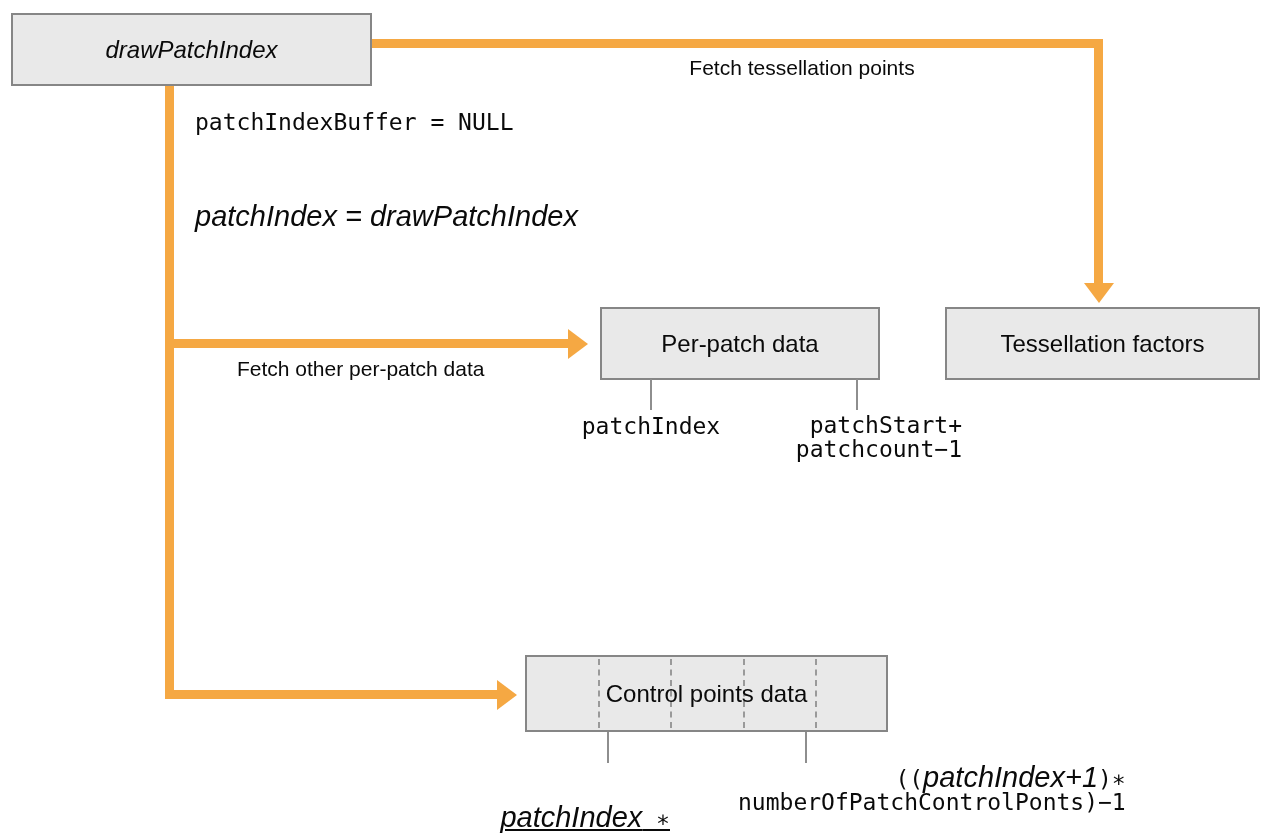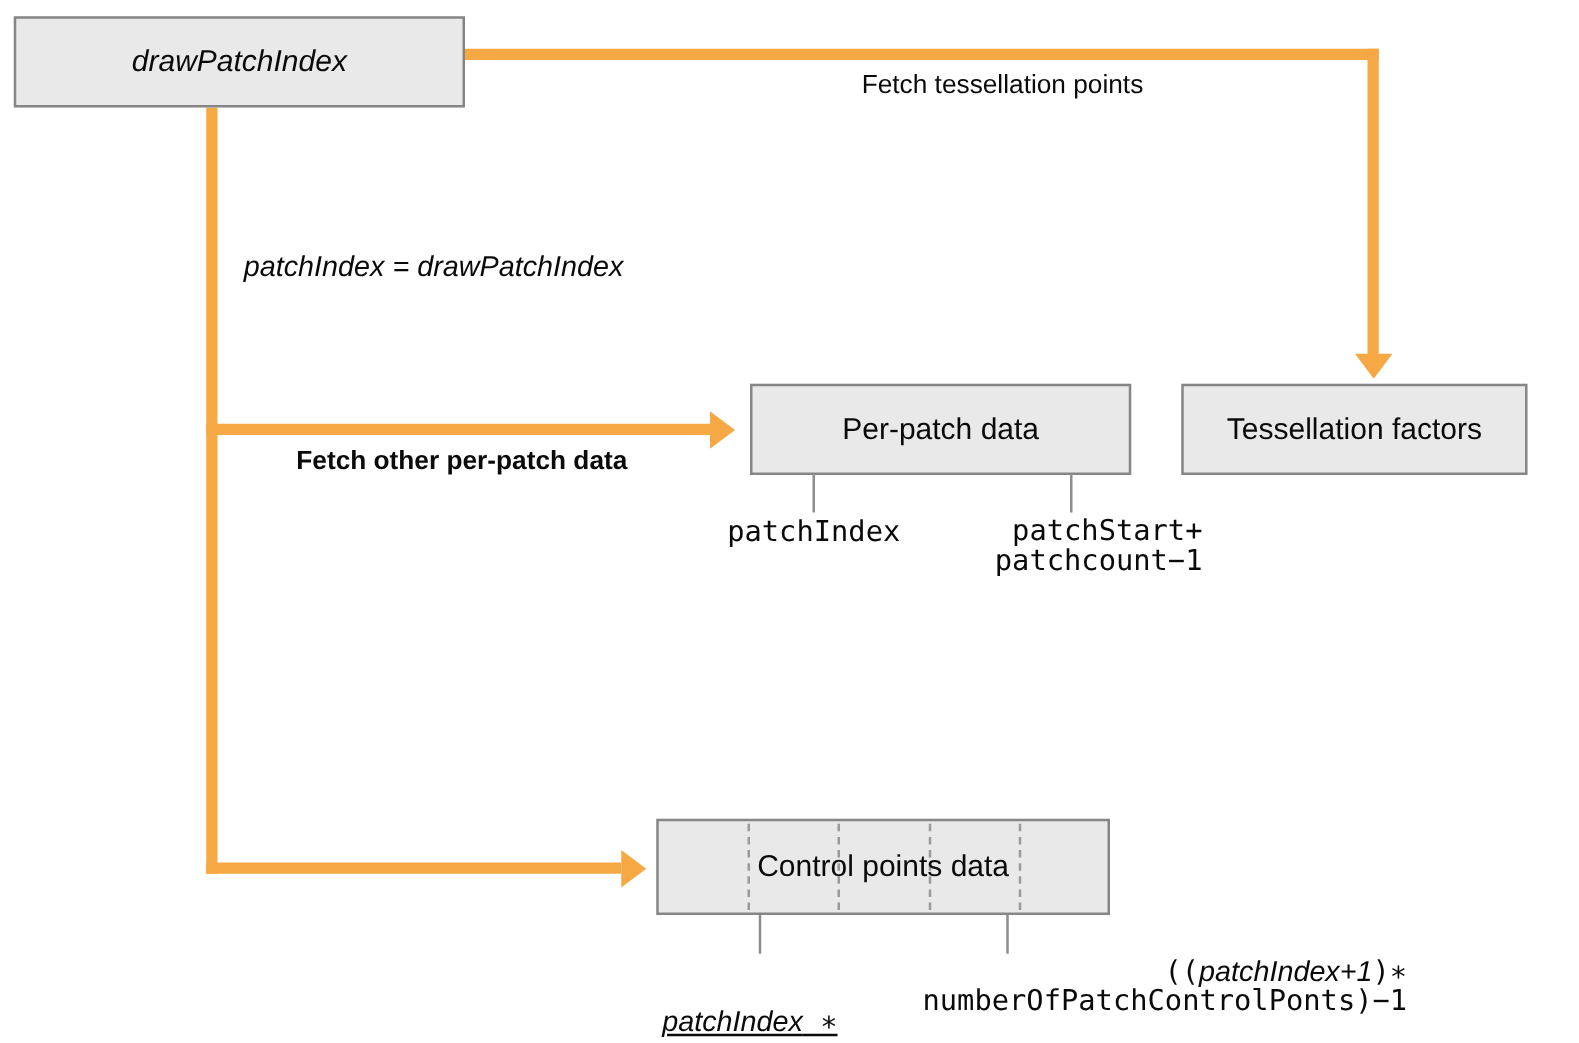--- a/index.html
+++ b/index.html
@@ -30,21 +30,21 @@
     border-top:20px solid #f5a843;
   }
   .ah-right{
     position:absolute;width:0;height:0;
     border-top:15px solid transparent;
     border-bottom:15px solid transparent;
     border-left:20px solid #f5a843;
   }
   .lbl{position:absolute;font-size:21px;white-space:nowrap;}
   .mono{font-family:"DejaVu Sans Mono",monospace;font-size:23px;}
-  .ital{font-family:"Liberation Sans",sans-serif;font-style:italic;font-size:23px;}
+  .ital{font-family:"Liberation Sans",sans-serif;font-style:italic;font-size:29px;}
   .tick{position:absolute;width:2px;background:#8e8e8e;}
   .dash{position:absolute;top:2px;bottom:2px;width:0;border-left:2px dashed #9a9a9a;}
   .two-line{line-height:24px;}
   .center{text-align:center;}
   .right{text-align:right;}
   .nowrap{white-space:nowrap;text-align:right;}
 </style>
 </head>
 <body>
 
@@ -59,40 +59,41 @@
   <div class="oline" style="left:165px;top:339px;width:403px;height:9px;"></div>
   <div class="ah-right" style="left:568px;top:329px;"></div>
 
   <div class="oline" style="left:165px;top:690px;width:332px;height:9px;"></div>
   <div class="ah-right" style="left:497px;top:680px;"></div>
 
   <div class="box" style="left:11px;top:13px;width:361px;height:73px;">
     <span class="title ital-title">drawPatchIndex</span>
   </div>
 
-  <div class="box" style="left:600px;top:307px;width:305px;height:73px;">
+  <div class="box" style="left:600px;top:307px;width:280px;height:73px;">
     <span class="title">Per-patch data</span>
   </div>
 
-  <div class="box" style="left:945px;top:307px;width:277px;height:73px;">
+  <div class="box" style="left:945px;top:307px;width:315px;height:73px;">
     <span class="title">Tessellation factors</span>
   </div>
 
   <div class="box" style="left:525px;top:655px;width:363px;height:77px;align-items:center;">
     <div class="dash" style="left:71px;"></div>
     <div class="dash" style="left:143px;"></div>
     <div class="dash" style="left:216px;"></div>
     <div class="dash" style="left:288px;"></div>
     <span class="title" style="position:relative;z-index:1;">Control points data</span>
   </div>
 
   <div class="lbl center" style="left:652px;top:56px;width:300px;">Fetch tessellation points</div>
 
-  <div class="lbl" style="left:237px;top:357px;font-weight:bold;">Fetch other per-patch data</div>
+  <div class="lbl" style="left:237px;top:357px;">Fetch other per-patch data</div>
 
+  <div class="lbl mono" style="left:195px;top:109px;">patchIndexBuffer = NULL</div>
 
   <div class="lbl ital" style="left:195px;top:200px;">patchIndex = drawPatchIndex</div>
 
   <div class="tick" style="left:650px;top:379px;height:31px;"></div>
   <div class="tick" style="left:856px;top:379px;height:31px;"></div>
 
   <div class="lbl mono center" style="left:551px;top:413px;width:200px;">patchIndex</div>
 
   <div class="lbl mono center two-line" style="left:762px;top:413px;width:200px;">
     <div class="nowrap">patchStart+</div>

